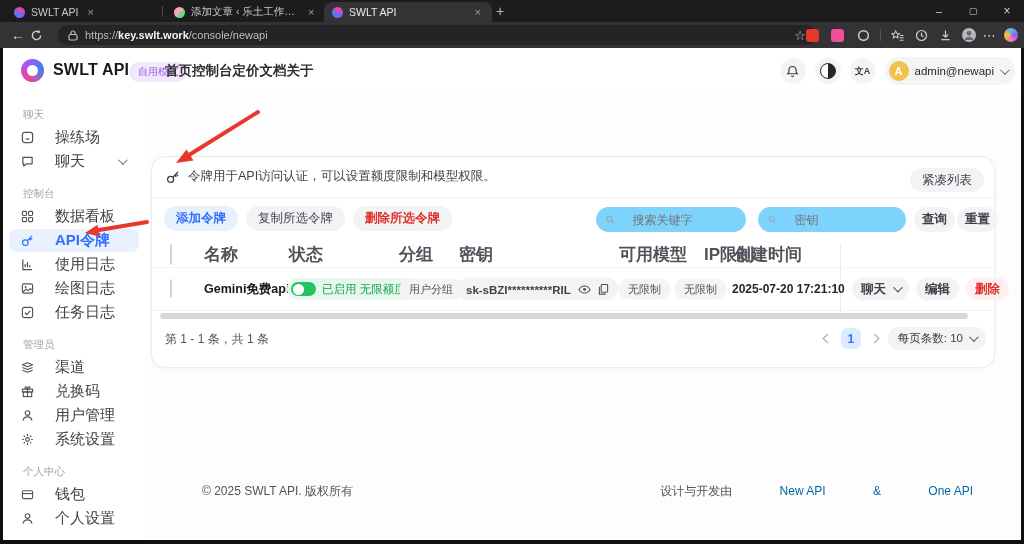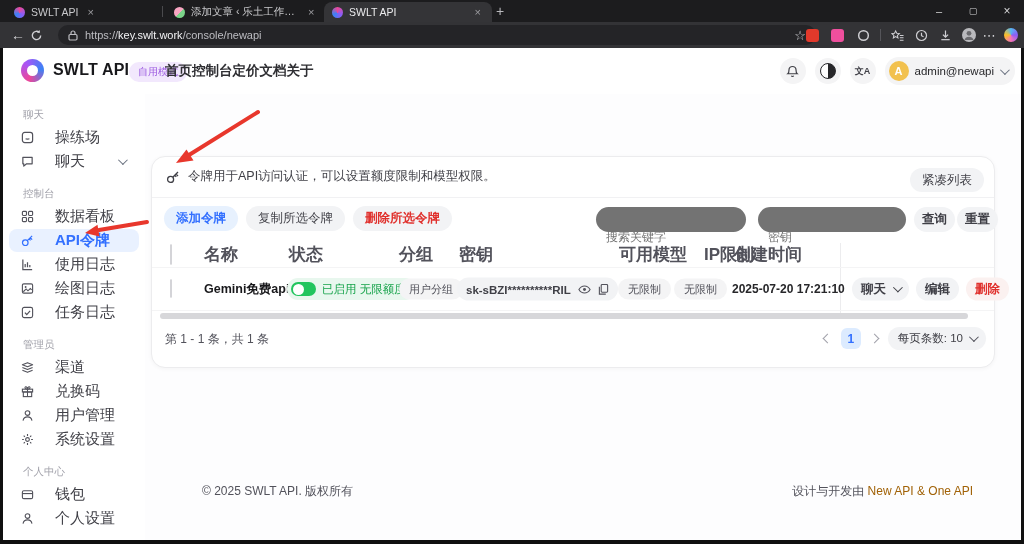--- a/index.html
+++ b/index.html
@@ -13,21 +13,21 @@
   .tab .title{max-width:108px;overflow:hidden;white-space:nowrap;text-overflow:ellipsis;}
   .tab.active{background:#343437;color:#ececee;}
   .tabdiv{position:absolute;top:6px;width:1px;height:11px;background:#4a4a4d;}
   .tclose{color:#9d9da1;font-size:11px;line-height:1;padding:1px 3px;border-radius:3px;}
   .newtab{position:absolute;top:3px;left:490px;color:#b9b9bd;font-size:14px;padding:0 6px;}
   .winbtn{position:absolute;top:0;height:22px;width:34px;display:flex;align-items:center;justify-content:center;color:#d6d6d8;font-size:11px;}
   .toolbar{position:absolute;left:0;top:22px;width:1024px;height:26px;background:#333336;display:flex;align-items:center;}
   .navic{color:#d2d2d5;font-size:13px;width:24px;text-align:center;}
   .urlpill{position:absolute;left:58px;top:3px;width:738px;height:20px;background:#242427;
            border-radius:10px;display:flex;align-items:center;padding:0 10px;gap:7px;color:#bdbdc2;font-size:11px;}
-  .urlhost{color:#f2f2f4;font-weight:normal;}
+  .urlhost{color:#f2f2f4;font-weight:bold;}
   .toolic{position:absolute;top:3px;width:22px;height:20px;display:flex;align-items:center;justify-content:center;color:#cfcfd3;}
   .extsq{position:absolute;top:7px;width:13px;height:13px;border-radius:3px;}
   
   .page{position:absolute;left:3px;top:48px;width:1018px;height:492px;background:#ffffff;overflow:hidden;}
   .apphdr{position:absolute;left:0;top:0;width:100%;height:46px;background:#fff;border-bottom:1px solid #f0f0f1;}
   .logo{position:absolute;left:18px;top:11px;width:23px;height:23px;border-radius:50%;
         background:conic-gradient(from 200deg,#ec4899,#a855f7,#3b82f6,#ec4899);display:flex;align-items:center;justify-content:center;}
   .logo::after{content:"";width:11px;height:11px;border-radius:50%;background:#fff;}
   .brand{position:absolute;left:50px;top:13px;font-size:16px;font-weight:bold;color:#18181b;letter-spacing:.2px;}
   .badge{position:absolute;left:126px;top:14px;background:#f2e8fd;color:#9b59e0;font-size:10px;
@@ -63,22 +63,22 @@
         border-radius:14px;box-shadow:0 1px 4px rgba(0,0,0,.04);}
   .cardhdr{position:absolute;left:14px;top:11px;display:flex;align-items:center;gap:8px;font-size:12.5px;color:#3f3f46;}
   .pillbtn{display:inline-flex;align-items:center;justify-content:center;gap:5px;background:#f2f3f5;color:#3f3f46;
            border-radius:13px;font-size:12.5px;height:25px;padding:0 12px;white-space:nowrap;}
   .pillbtn.blue{background:#e7f1fe;color:#3370ff;font-weight:bold;}
   .pillbtn.redtext{color:#e0312d;font-weight:bold;}
   .compact{position:absolute;right:10px;top:11px;height:24px;}
   .divider{position:absolute;left:0;top:40px;width:100%;height:1px;background:#f1f1f3;}
   .btnrow{position:absolute;left:12px;top:49px;display:flex;gap:8px;}
   .searchrow{position:absolute;top:50px;display:flex;align-items:center;}
-  .sinput{height:25px;border:none;background:#737373;border-radius:13px;display:flex;align-items:center;gap:22px;
-          padding:0 10px;color:#9ca3af;flex-direction:column;}
+  .sinput{height:25px;border:none;background:#7dd3fc;border-radius:13px;display:flex;align-items:center;gap:16px;
+          padding:0 10px;color:#9ca3af;}
   .sinput input{border:none;background:transparent;outline:none;font-size:12px;color:#27272a;width:100%;
                 font-family:"Liberation Sans",sans-serif;}
   
   .th{position:absolute;top:0;font-size:17px;color:#52525b;font-weight:bold;white-space:nowrap;}
   .thead{position:absolute;left:0;top:86px;width:100%;height:24px;}
   .trow{position:absolute;left:0;top:110px;width:100%;height:42px;border-top:1px solid #f4f4f5;border-bottom:1px solid #f4f4f5;}
   .cell{position:absolute;top:50%;transform:translateY(-50%);white-space:nowrap;}
   .cbox{width:14px;height:14px;border:1.4px solid #d4d4d8;border-radius:3px;background:#fff;}
   .tag{display:inline-flex;align-items:center;background:#f4f4f5;border-radius:11px;height:21px;padding:0 10px;
        font-size:11px;color:#52525b;}
@@ -94,21 +94,21 @@
   .pgbar{position:absolute;left:0;top:166px;width:100%;height:30px;}
   .pginfo{position:absolute;left:13px;top:8px;font-size:12px;color:#52525b;}
   .pgctrl{position:absolute;right:8px;top:4px;display:flex;align-items:center;gap:10px;}
   .pgnum{min-width:20px;height:21px;border-radius:6px;background:#dcebff;color:#3370ff;font-size:12px;font-weight:bold;
          display:flex;align-items:center;justify-content:center;}
   .pgsize{height:23px;border-radius:12px;background:#f2f3f5;display:flex;align-items:center;gap:6px;
           padding:0 10px;font-size:11.5px;color:#3f3f46;}
   
   .footer-left{position:absolute;left:57px;bottom:40px;font-size:12px;color:#52525b;}
   .footer-right{position:absolute;right:48px;bottom:40px;font-size:12px;color:#52525b;}
-  .footer-right a{color:#a16207;text-decoration:none;}
+  .footer-right a{color:#0369a1;text-decoration:none;margin-left:44px;}
   .annot{position:absolute;left:0;top:0;pointer-events:none;}
   svg.ic{display:block;}
 </style>
 </head>
 <body>
 
 <div class="tabstrip">
   <div class="tab" style="left:6px;width:148px;">
     <span style="width:11px;height:11px;border-radius:50%;background:conic-gradient(#ec4899,#8b5cf6,#3b82f6,#ec4899);flex:0 0 auto;"></span>
     <span class="title">SWLT API</span>

